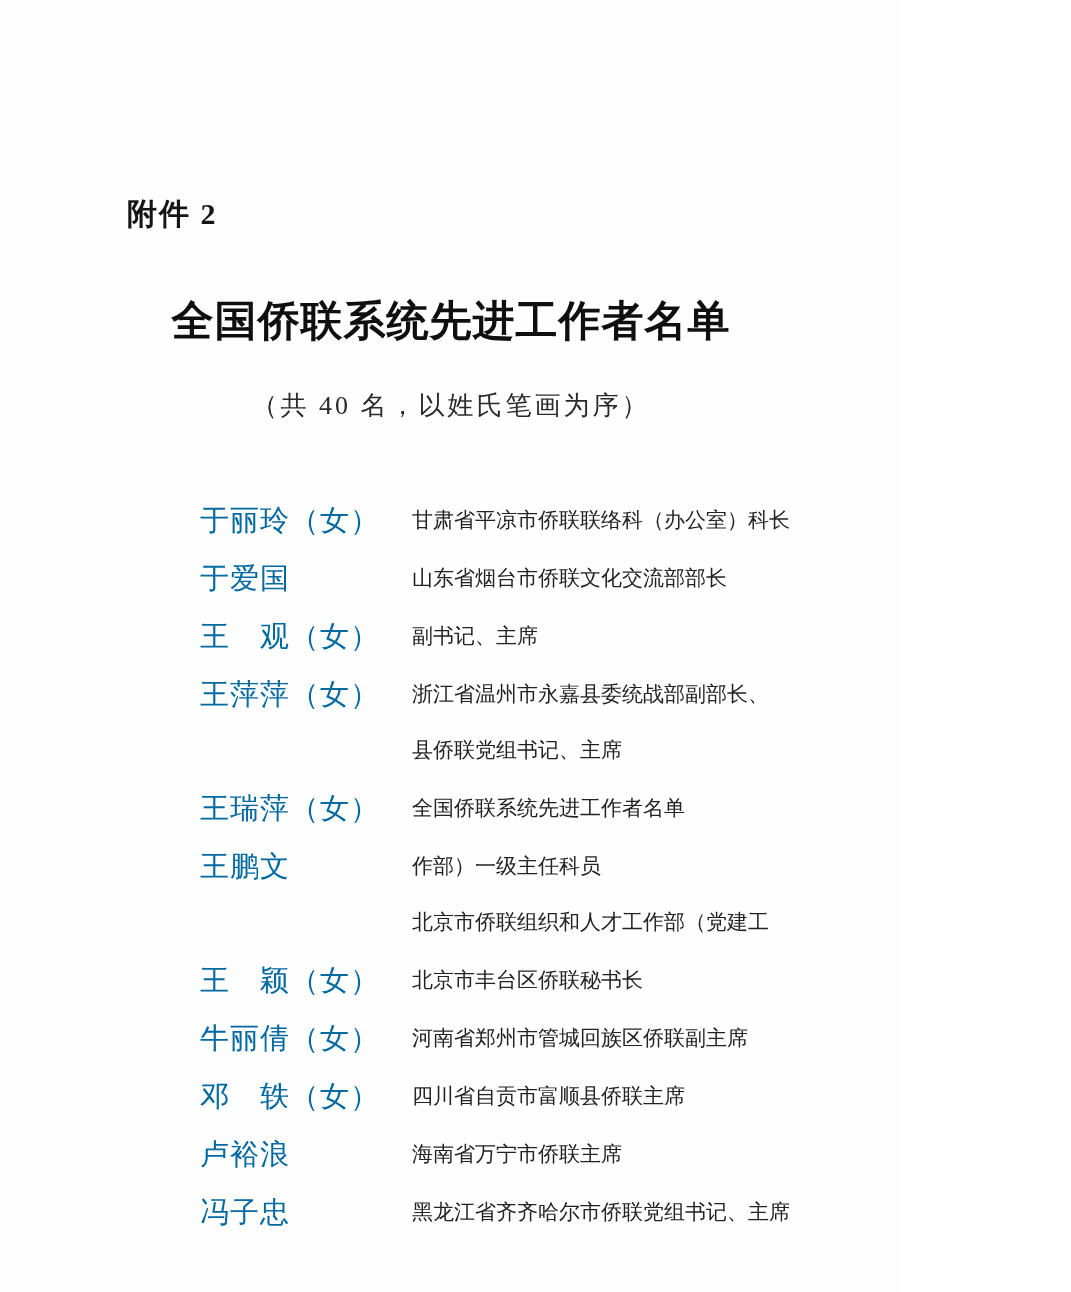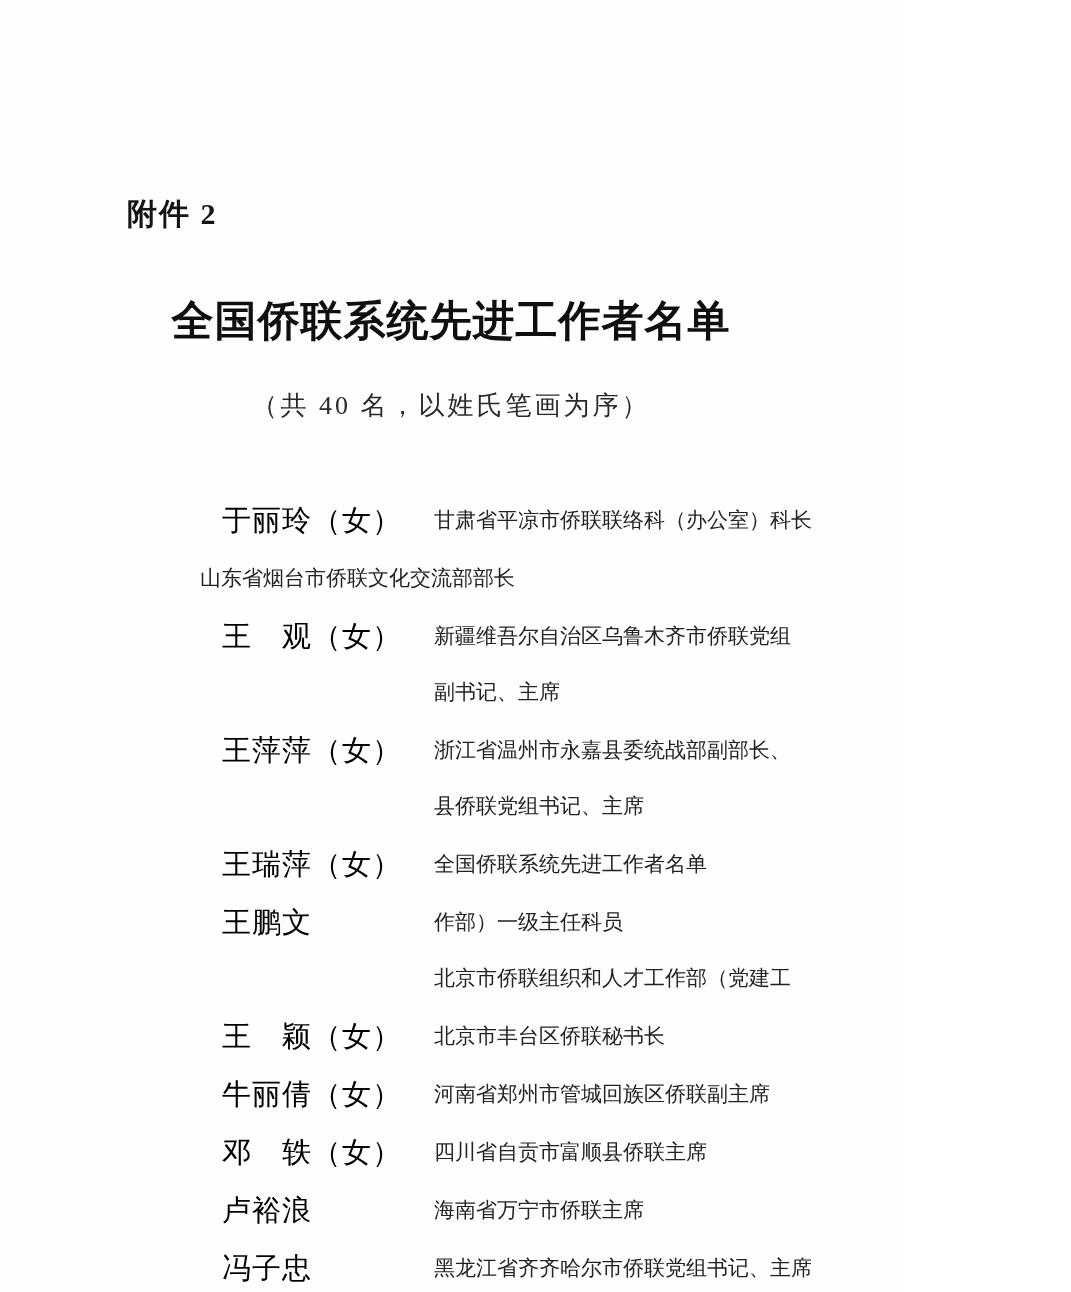--- a/index.html
+++ b/index.html
@@ -67,22 +67,21 @@
     align-items: flex-start;
     margin-bottom: 2px;
   }
 
   .worker-name {
     flex: 0 0 212px;
     font-size: 29px;
     line-height: 56px;
     letter-spacing: 1px;
     white-space: pre;
-    color: #000000;
-    margin-left: 22px;
+    color: #0369a1;
   }
 
   .worker-position {
     flex: 1 1 auto;
     min-width: 0;
   }
 
   .worker-position-line {
     font-size: 21px;
     line-height: 56px;
@@ -103,28 +102,28 @@
   <div class="doc-subtitle">（共 40 名，以姓氏笔画为序）</div>
 
   <div class="worker-list" id="worker-list">
       <div class="list-row">
         <div class="worker-name">于丽玲（女）</div>
         <div class="worker-position">
           <div class="worker-position-line">甘肃省平凉市侨联联络科（办公室）科长</div>
         </div>
       </div>
       <div class="list-row">
+        <div class="worker-name">于爱国</div>
         <div class="worker-position">
           <div class="worker-position-line">山东省烟台市侨联文化交流部部长</div>
         </div>
       </div>
       <div class="list-row">
         <div class="worker-name">王　观（女）</div>
         <div class="worker-position">
-          <div class="worker-position-line">新疆维吾尔自治区乌鲁木齐市侨联党组</div>
           <div class="worker-position-line">副书记、主席</div>
         </div>
       </div>
       <div class="list-row">
         <div class="worker-name">王萍萍（女）</div>
         <div class="worker-position">
           <div class="worker-position-line">浙江省温州市永嘉县委统战部副部长、</div>
           <div class="worker-position-line">县侨联党组书记、主席</div>
         </div>
       </div>

